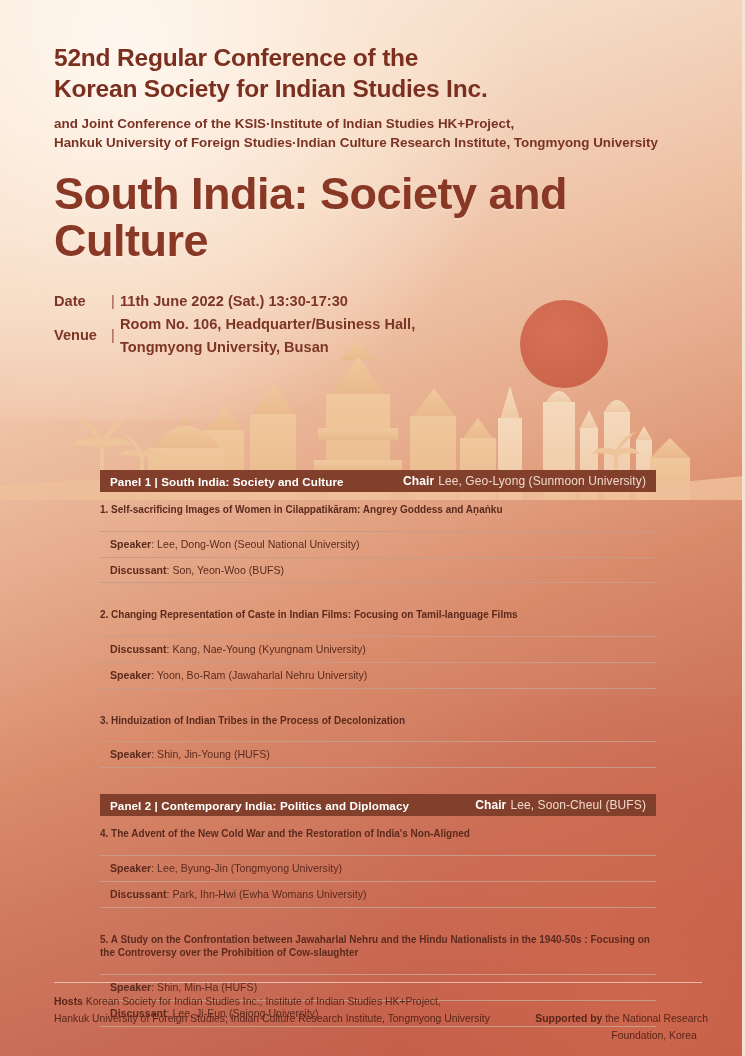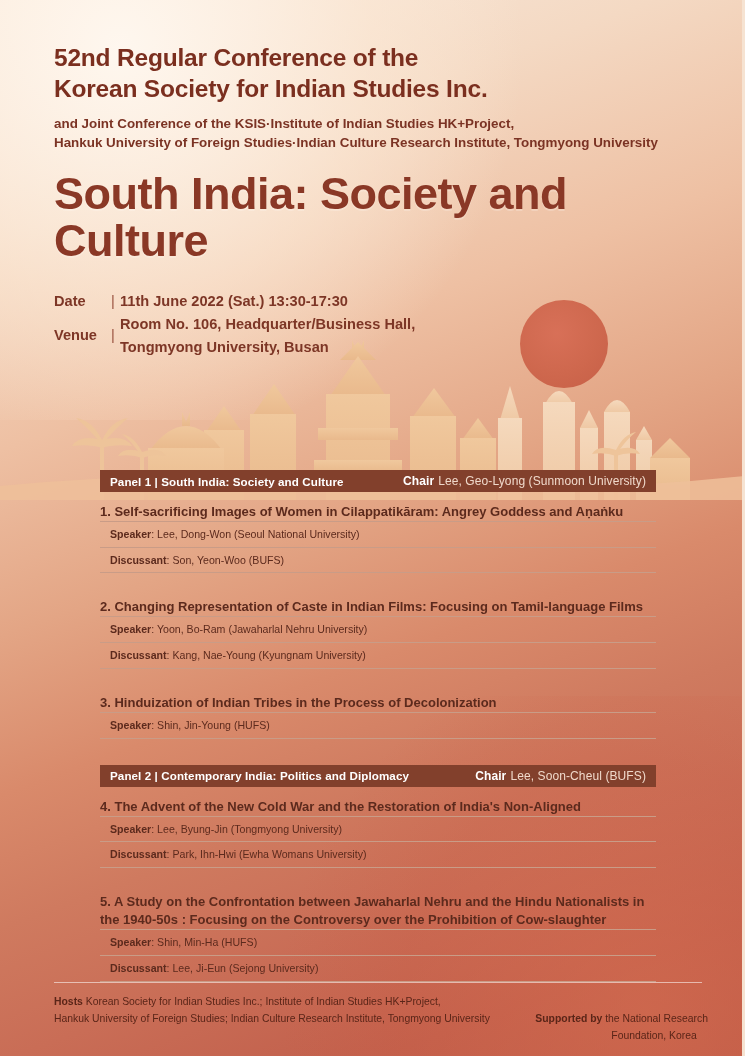--- a/index.html
+++ b/index.html
@@ -142,25 +142,25 @@
     color: #ffffff;
     margin-right: 4px;
   }
   .panel-gap {
     height: 26px;
   }
   .item {
     margin-top: 11px;
   }
   .item-title {
-    font-size: 13px;
+    font-size: 10px;
     font-weight: bold;
     color: #5c2a1d;
     line-height: 1.38;
-    padding-bottom: 0;
+    padding-bottom: 14px;
     border-bottom: 1px solid #c99c87;
   }
   .role-row {
     font-size: 10.6px;
     color: #5c2a1d;
     padding: 6px 0 5px 10px;
     border-bottom: 1px solid #c99c87;
     line-height: 1.3;
   }
   .role-row:last-child {
@@ -334,24 +334,24 @@
       <div class="role-row">
         <b>Discussant</b><span>: Son, Yeon-Woo (BUFS)</span>
       </div>
     </div>
 
     <div class="block-space"></div>
 
     <div class="item">
       <div class="item-title">2. Changing Representation of Caste in Indian Films: Focusing on Tamil-language Films</div>
       <div class="role-row">
+        <b>Discussant</b><span>: Kang, Nae-Young (Kyungnam University)</span>
+      </div>
+      <div class="role-row">
         <b>Speaker</b><span>: Yoon, Bo-Ram (Jawaharlal Nehru University)</span>
-      </div>
-      <div class="role-row">
-        <b>Discussant</b><span>: Kang, Nae-Young (Kyungnam University)</span>
       </div>
     </div>
 
     <div class="block-space"></div>
 
     <div class="item">
       <div class="item-title">3. Hinduization of Indian Tribes in the Process of Decolonization</div>
       <div class="role-row">
         <b>Speaker</b><span>: Shin, Jin-Young (HUFS)</span>
       </div>

